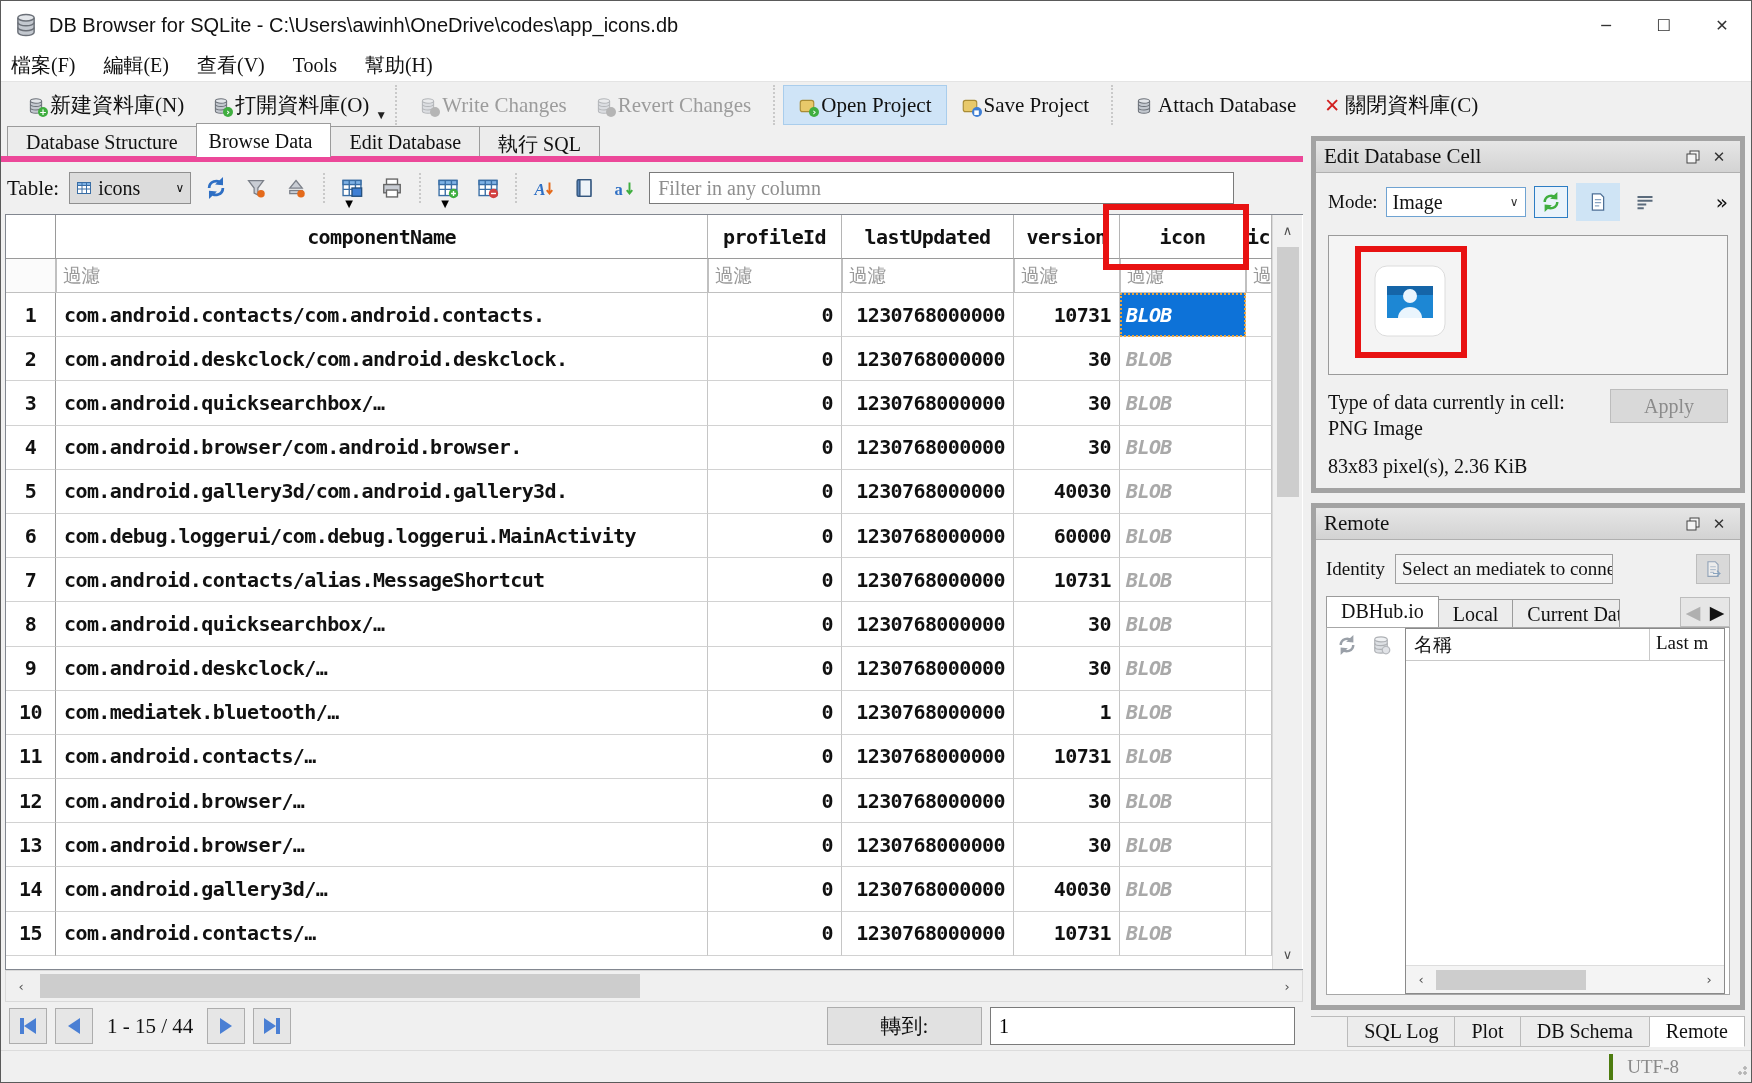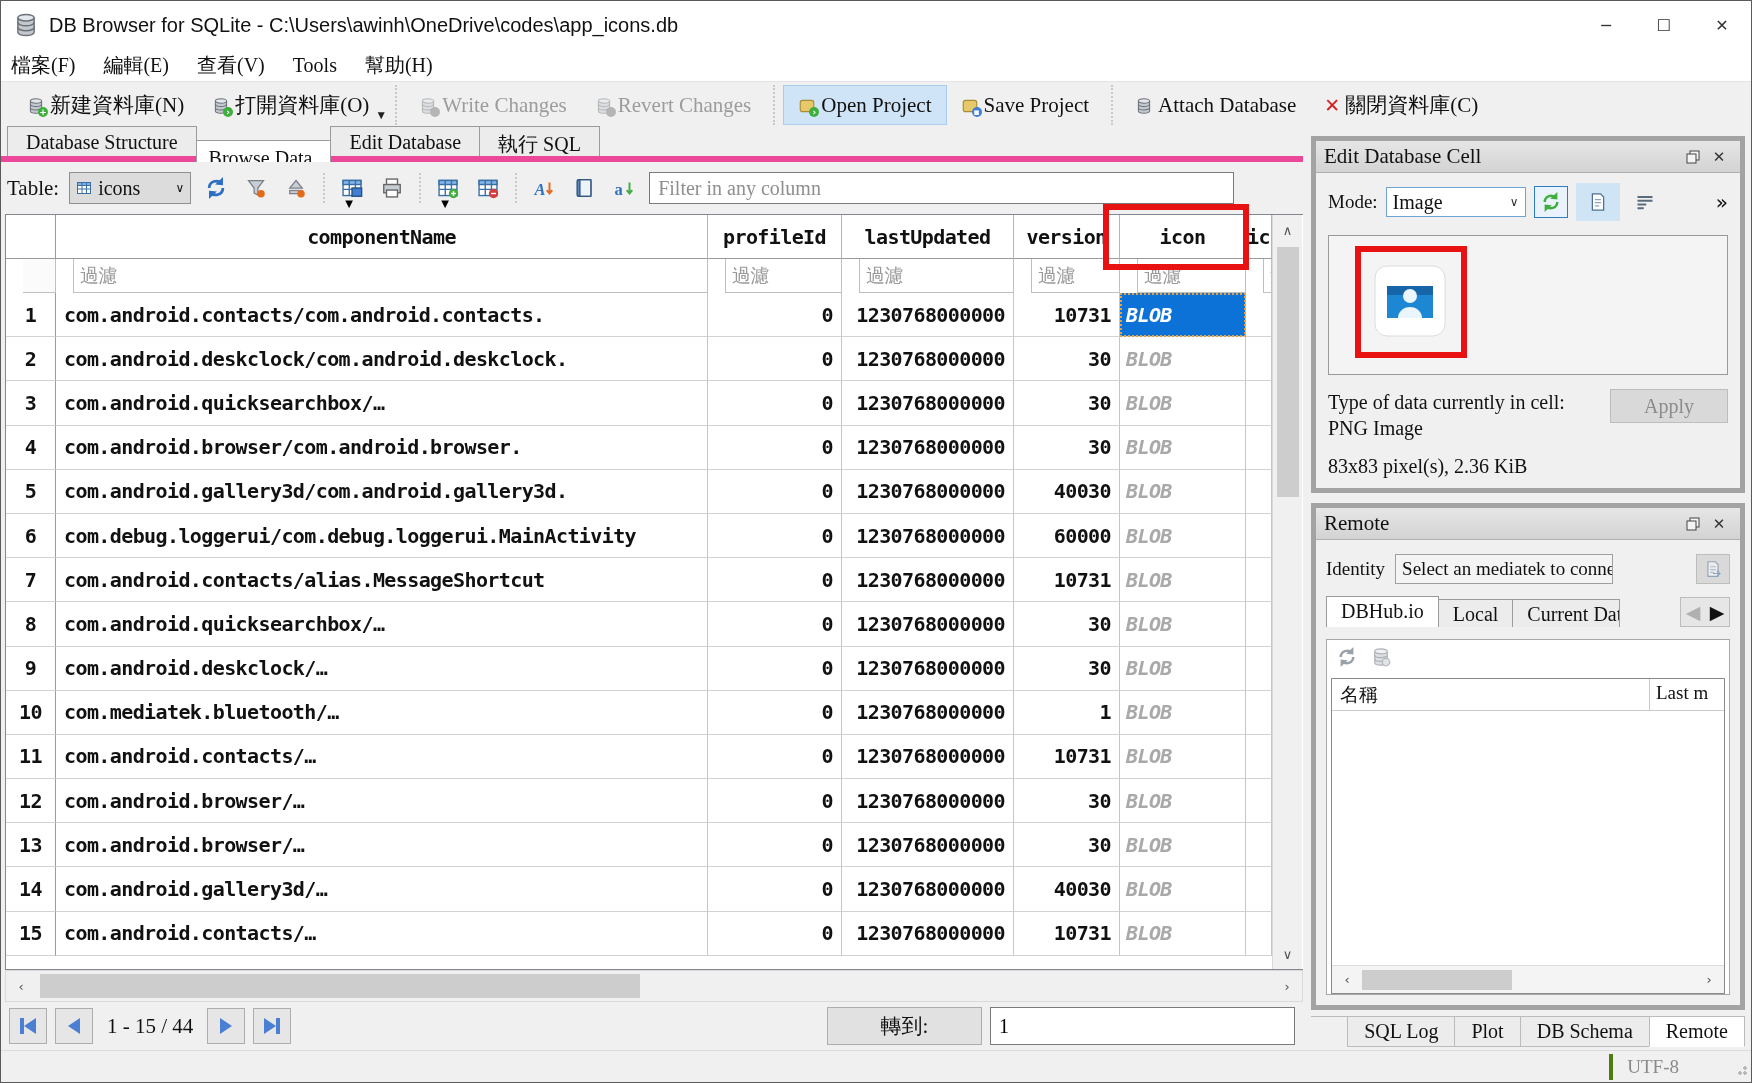--- a/index.html
+++ b/index.html
@@ -30,40 +30,40 @@
   .b-green { background:#3fae3f; } .b-blue { background:#3f7fd4; } .b-gray { background:#b5b5b5; }
   .red-x { color:#d21f1f; font-family:"DejaVu Sans",sans-serif; font-weight:bold; font-size:19px; }
 
   
   .content { flex:1; display:flex; min-height:0; }
   .left-pane { width:1302px; display:flex; flex-direction:column; min-height:0; }
 
   
   .tabbar { height:34px; display:flex; align-items:flex-end; padding-left:6px; border-bottom:6px solid #ec4899; flex:0 0 auto; }
   .tab { padding:4px 18px; font-size:20px; border:1px solid #9b9b9b; border-bottom:none; background:#ececec; margin-right:-1px; height:30px; }
-  .tab.active { background:#fff; height:34px; position:relative; top:18px; padding-top:6px;padding-left:12px; }
+  .tab.active { background:#fff; height:34px; position:relative; top:1px; padding-top:6px;padding-left:12px; }
 
   
   .browser { flex:1; display:flex; flex-direction:column; position:relative; min-height:0; background:#f0f0f0; }
   .browse-tools { height:52px; display:flex; align-items:center; padding:0 6px; gap:10px; flex:0 0 auto; }
   .lbl-table { font-size:21px; }
   .table-select { width:122px; height:32px; background:#dcdcdc; border:1px solid #8f8f8f; display:flex; align-items:center; padding:0 6px; gap:6px; font-size:20px; }
   .table-select .chev { margin-left:auto; font-size:12px; font-family:"DejaVu Sans",sans-serif; }
   .ico-btn { width:30px; height:30px; display:flex; align-items:center; justify-content:center; position:relative; }
   .vsep { width:0; height:30px; border-left:2px dotted #c9c9c9; margin:0 2px; }
   .drop-under { position:absolute; bottom:-6px; left:8px; font-size:10px; color:#000; font-family:"DejaVu Sans",sans-serif;}
   .filter-any { width:585px; height:32px; border:1px solid #7a7a7a; background:#fff; font-family:"Liberation Serif",serif; font-size:20px; color:#888; padding:0 8px; }
   .filter-any::placeholder { color:#8e8e8e; }
 
   
   .grid-zone { flex:1; display:flex; min-height:0; border:1px solid #828790; border-right:none; margin:0 0 0 4px; background:#fff; position:relative; }
   .grid { width:1266px; display:grid; grid-template-columns:50px 652px 134px 172px 106px 126px 26px; grid-template-rows:44px 34px; grid-auto-rows:44.2px; background:#fff; overflow:hidden; }
   .cell { border-right:1px solid #c6c6c6; border-bottom:1px solid #d2d2d2; display:flex; align-items:center; font-family:"DejaVu Sans Mono",monospace; font-weight:bold; font-size:20px; letter-spacing:-0.6px; white-space:nowrap; overflow:hidden; }
   .hcell { justify-content:center; border-bottom:1px solid #9a9a9a; border-right:1px solid #b5b5b5; background:#fff; }
-  .fcell { font-family:"Liberation Serif",serif; font-weight:normal; color:#9a9a9a; font-size:19px; padding-left:6px; border:1px solid #c0c0c0; border-top:none; background:#fff;margin-left:17px; }
+  .fcell { font-family:"Liberation Serif",serif; font-weight:normal; color:#9a9a9a; font-size:19px; padding-left:6px; border:1px solid #c0c0c0; border-top:none; background:#fff; }
   .fcell.empty { border-left:none; background:#fbfbfb; }
   .gutter { justify-content:center; border-right:1px solid #9a9a9a; background:#fff; }
   .c-name { padding-left:8px; }
   .num { justify-content:flex-end; padding-right:8px; }
   .blob { padding-left:6px; font-style:italic; color:#a9a9a9; }
   .blob.selected { background:#0d72d8; color:#fff; outline:2px dotted #e8a33d; outline-offset:-2px; }
 
   
   .vscroll { width:30px; background:#f0f0f0; border-left:1px solid #d9d9d9; display:flex; flex-direction:column; align-items:center; }
   .scroll-arrow { width:30px; height:30px; display:flex; align-items:center; justify-content:center; color:#505050; font-family:"DejaVu Sans",sans-serif; font-size:13px; }
@@ -111,21 +111,21 @@
   .identity-row { display:flex; align-items:center; gap:10px; }
   .identity-select { width:218px; height:30px; border:1px solid #9f9f9f; background:#f4f4f4; display:flex; align-items:center; padding:0 6px; font-size:19px; white-space:nowrap; overflow:hidden; }
   .identity-select .chev { margin-left:auto; font-size:12px; font-family:"DejaVu Sans",sans-serif; }
   .identity-btn { margin-left:auto; width:34px; height:30px; background:#d9d9d9; border:1px solid #bdbdbd; display:flex; align-items:center; justify-content:center; }
   .remote-tabs { display:flex; align-items:flex-end; margin-top:12px; }
   .rtab { padding:3px 14px; border:1px solid #9b9b9b; border-bottom:none; background:#ececec; font-size:20px; margin-right:-1px; height:28px; white-space:nowrap; overflow:hidden; }
   .rtab.active { background:#fff; height:31px; }
   .rtab.clipped { max-width:108px; }
   .rtab-arrows { margin-left:auto; display:flex; border:1px solid #bdbdbd; background:#e6e6e6; }
   .rtab-arrow { width:24px; height:28px; display:flex; align-items:center; justify-content:center; }
-  .remote-box { flex:1; border:1px solid #a7a7a7; background:#fff; display:flex; flex-direction:column; min-height:0;margin-top:12px; }
+  .remote-box { flex:1; border:1px solid #a7a7a7; background:#fff; display:flex; flex-direction:row; min-height:0; }
   .remote-toolbar { height:38px; display:flex; align-items:center; gap:14px; padding:0 10px; }
   .tree { flex:1; border:1px solid #8a8a8a; margin:0 4px; display:flex; flex-direction:column; min-height:0; }
   .tree-head { height:32px; display:flex; border-bottom:1px solid #c9c9c9; font-size:19px; }
   .tree-col1 { flex:1; padding:3px 8px; border-right:1px solid #c9c9c9; }
   .tree-col2 { width:74px; padding:3px 6px; white-space:nowrap; overflow:hidden; }
   .tree-body { flex:1; background:#fff; }
   .tree-hscroll { height:28px; background:#f4f4f4; border-top:1px solid #ddd; display:flex; align-items:center; }
   .tree-hthumb { height:20px; width:150px; background:#cdcdcd; }
 
   .dock-tabs { height:34px; display:flex; justify-content:flex-end; align-items:flex-start; border-top:1px solid #bbb; margin-top:6px; }

